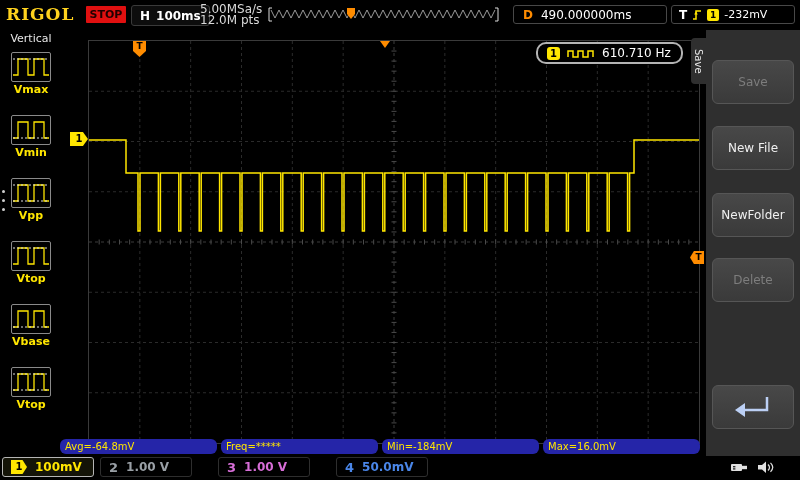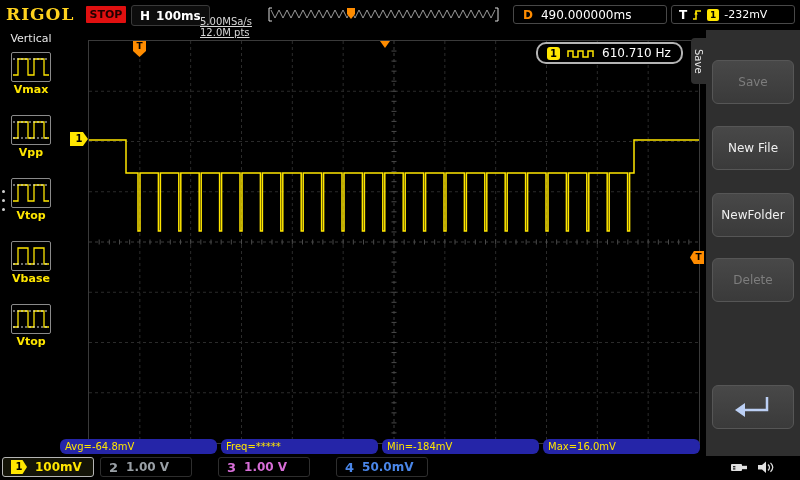--- a/index.html
+++ b/index.html
@@ -8,21 +8,21 @@
 
   
   .top-bar{position:absolute;left:0;top:0;width:800px;height:30px;background:#000;}
   .logo{position:absolute;left:6px;top:4px;font-family:"DejaVu Serif",serif;font-weight:bold;
         font-size:17px;color:#ffd21e;letter-spacing:1px;}
   .stop-badge{position:absolute;left:86px;top:6px;width:40px;height:17px;background:#e01010;
         border-radius:1px;color:#200000;font-size:11px;font-weight:bold;text-align:center;line-height:17px;}
   .h-group{position:absolute;left:131px;top:5px;height:19px;display:flex;align-items:center;gap:6px;
         padding:0 8px;background:#0d0d0d;border:1px solid #3a3a3a;border-radius:3px;
         color:#fff;font-size:12px;font-weight:bold;}
-  .acq{position:absolute;left:200px;top:16px;color:#d8d8d8;font-size:10px;line-height:11px;text-decoration:underline;}
+  .acq{position:absolute;left:200px;top:4px;color:#d8d8d8;font-size:12px;line-height:11px;}
   .preview{position:absolute;left:267px;top:7px;width:234px;height:15px;}
   .delay-box{position:absolute;left:513px;top:5px;width:154px;height:19px;border:1px solid #484848;
         border-radius:3px;display:flex;align-items:center;gap:8px;padding:0 9px;font-size:12px;box-sizing:border-box;}
   .d-label{color:#ff8c00;font-weight:bold;}
   .d-value{color:#fff;}
   .trig-box{position:absolute;left:671px;top:5px;width:124px;height:19px;border:1px solid #484848;
         border-radius:3px;display:flex;align-items:center;gap:5px;padding:0 7px;font-size:11px;box-sizing:border-box;}
   .t-label{color:#fff;font-weight:bold;font-size:12px;}
   .t-src{width:12px;height:12px;background:#ffe600;border-radius:2px;color:#000;font-size:9px;
         font-weight:bold;text-align:center;line-height:12px;}
@@ -131,20 +131,27 @@
   </header>
 
   <aside class="sidebar">
     <div class="sidebar-title">Vertical</div>
     <div class="side-item">
       <svg class="meas-icon-box" viewBox="0 0 38 28">
           <polyline points="1,22 6,22 6,6 16,6 16,22 22,22 22,6 32,6 32,22 37,22" fill="none" stroke="#ffe600" stroke-width="1.3"></polyline>
           <line x1="1" y1="6" x2="37" y2="6" stroke="#dddddd" stroke-width="1" stroke-dasharray="2 2"></line>
         </svg>
       <div class="side-label">Vmax</div>
+    </div>
+    <div class="side-item">
+      <svg class="meas-icon-box" viewBox="0 0 38 28">
+          <polyline points="1,22 6,22 6,6 16,6 16,22 22,22 22,6 32,6 32,22 37,22" fill="none" stroke="#ffe600" stroke-width="1.3"></polyline>
+          <line x1="1" y1="22" x2="37" y2="22" stroke="#dddddd" stroke-width="1" stroke-dasharray="2 2"></line>
+        </svg>
+      <div class="side-label">Vmin</div>
     </div>
     <div class="side-item">
       <svg class="meas-icon-box" viewBox="0 0 38 28">
           <polyline points="1,22 6,22 6,6 16,6 16,22 22,22 22,6 32,6 32,22 37,22" fill="none" stroke="#ffe600" stroke-width="1.3"></polyline>
           <line x1="1" y1="6" x2="37" y2="6" stroke="#dddddd" stroke-width="1" stroke-dasharray="2 2"></line>
           <line x1="1" y1="22" x2="37" y2="22" stroke="#dddddd" stroke-width="1" stroke-dasharray="2 2"></line>
         </svg>
       <div class="side-label">Vpp</div>
     </div>
     <div class="side-item">

